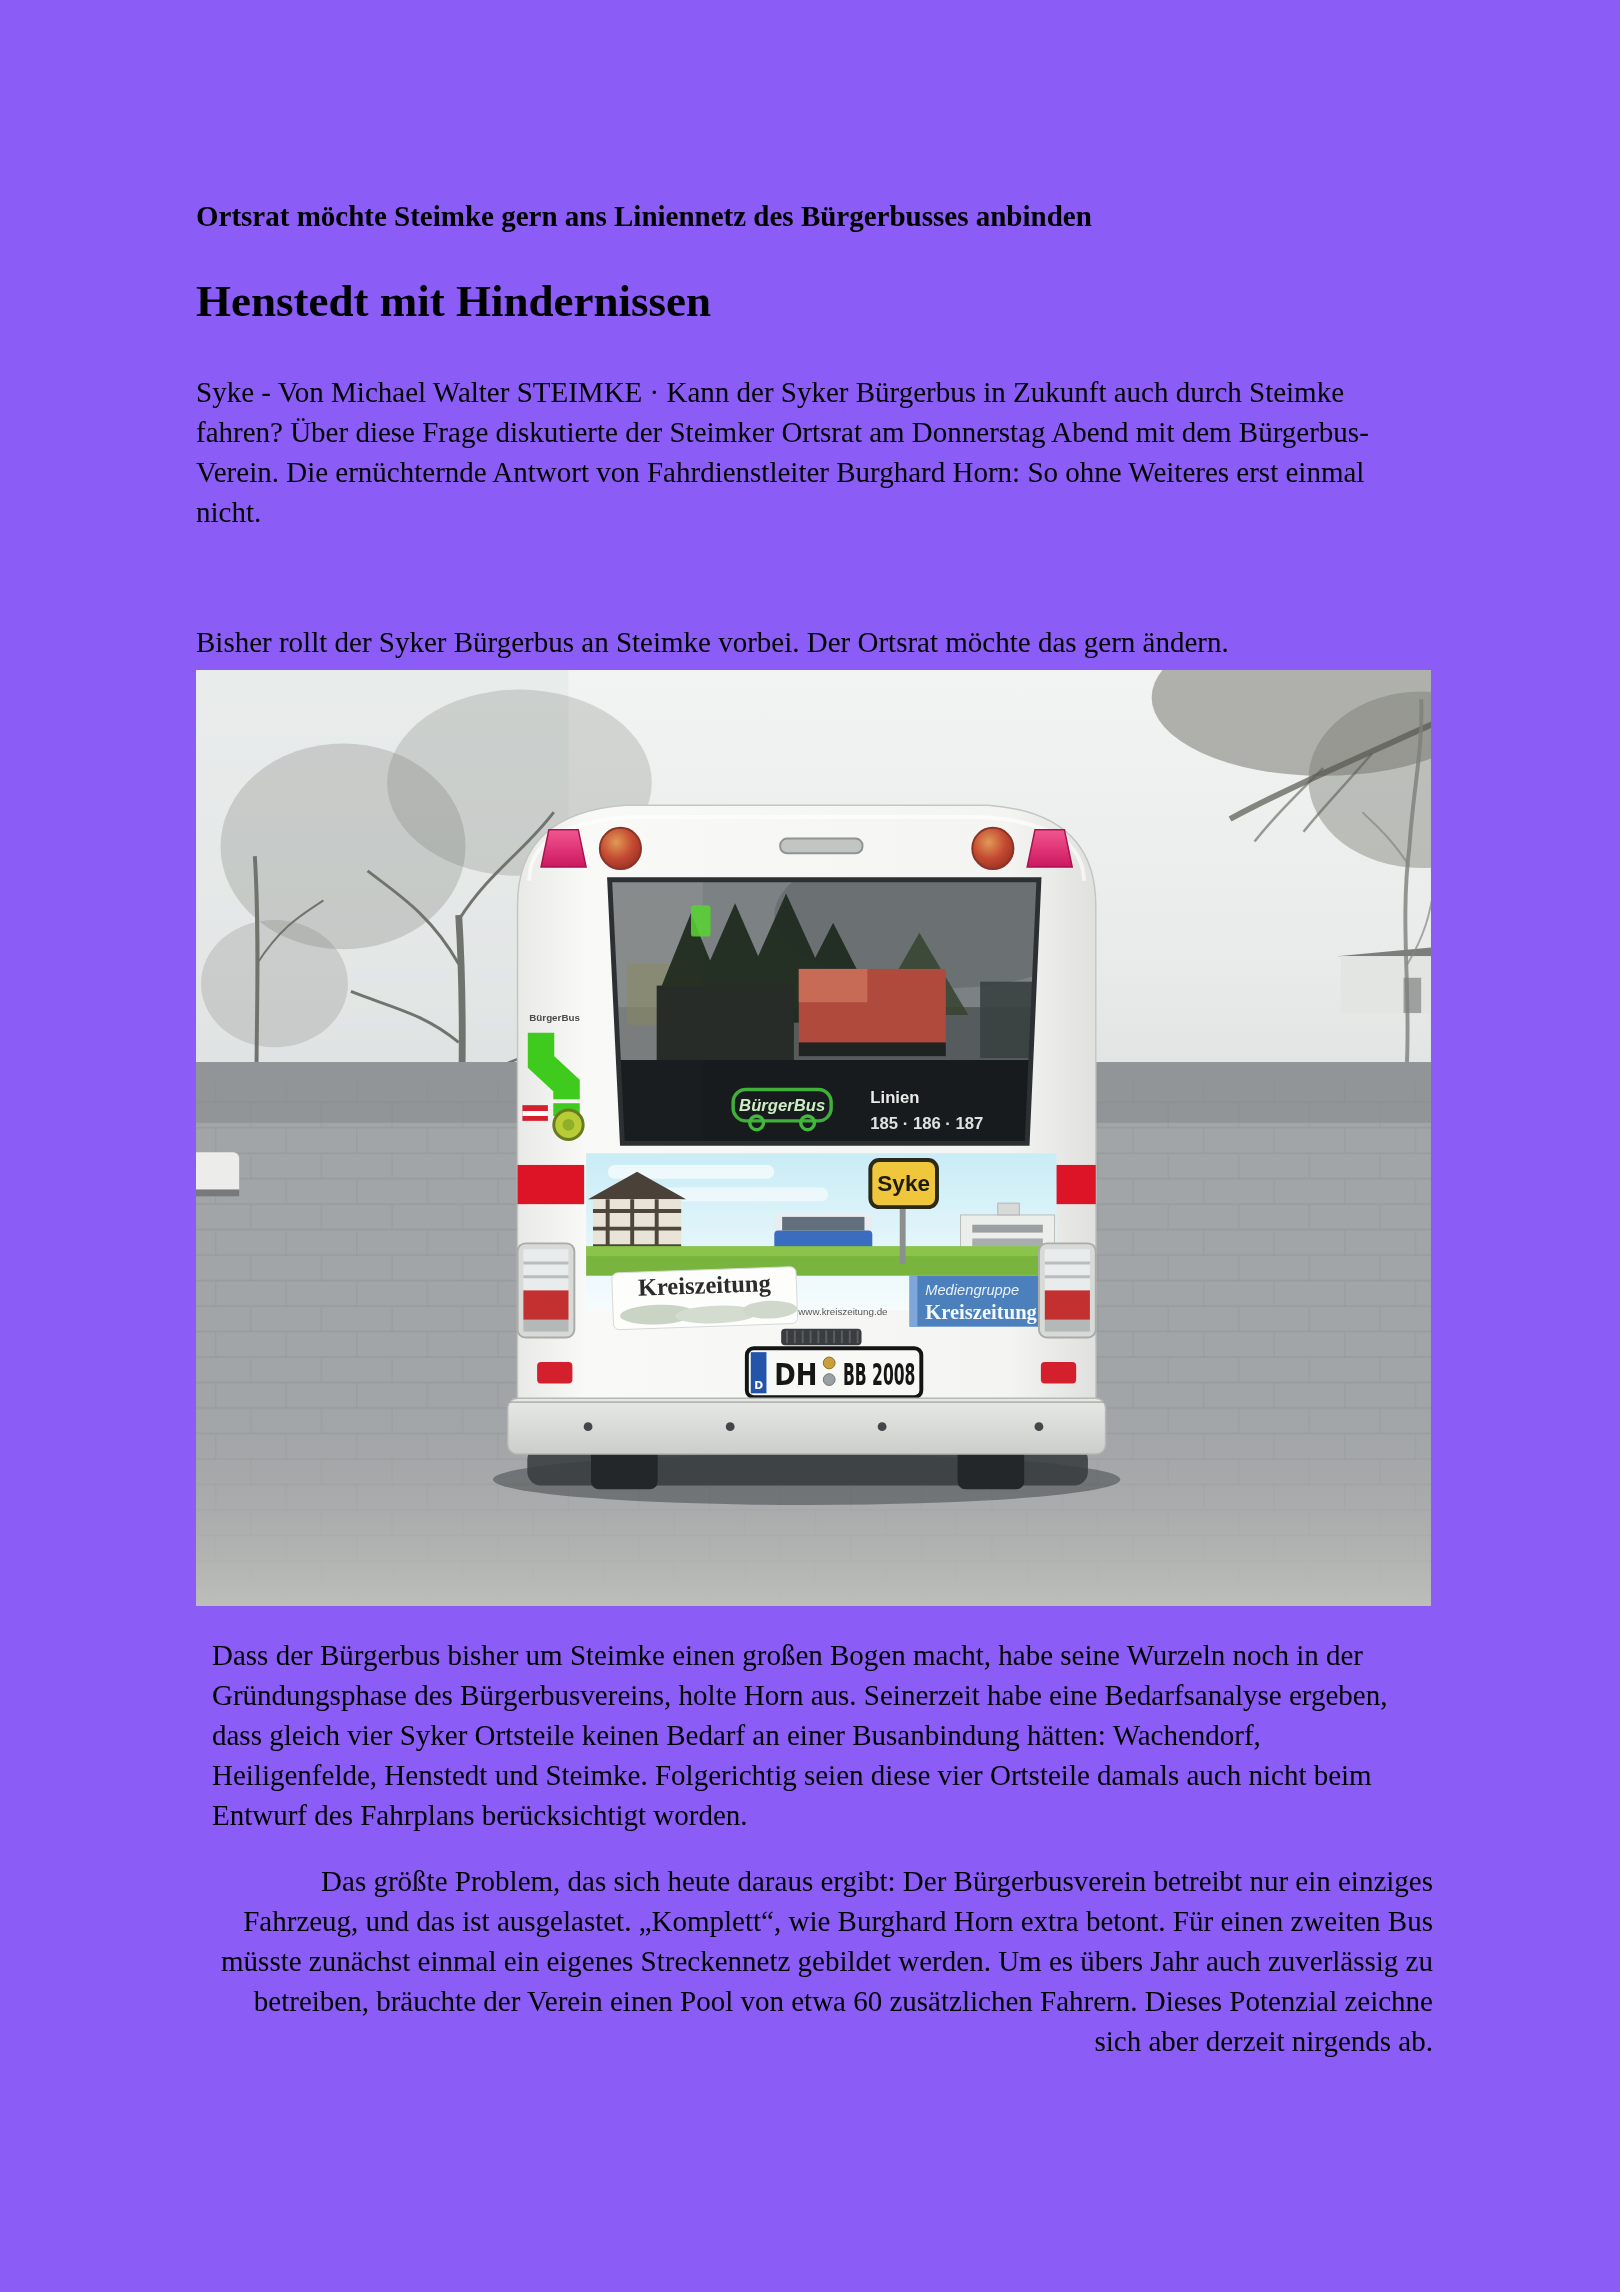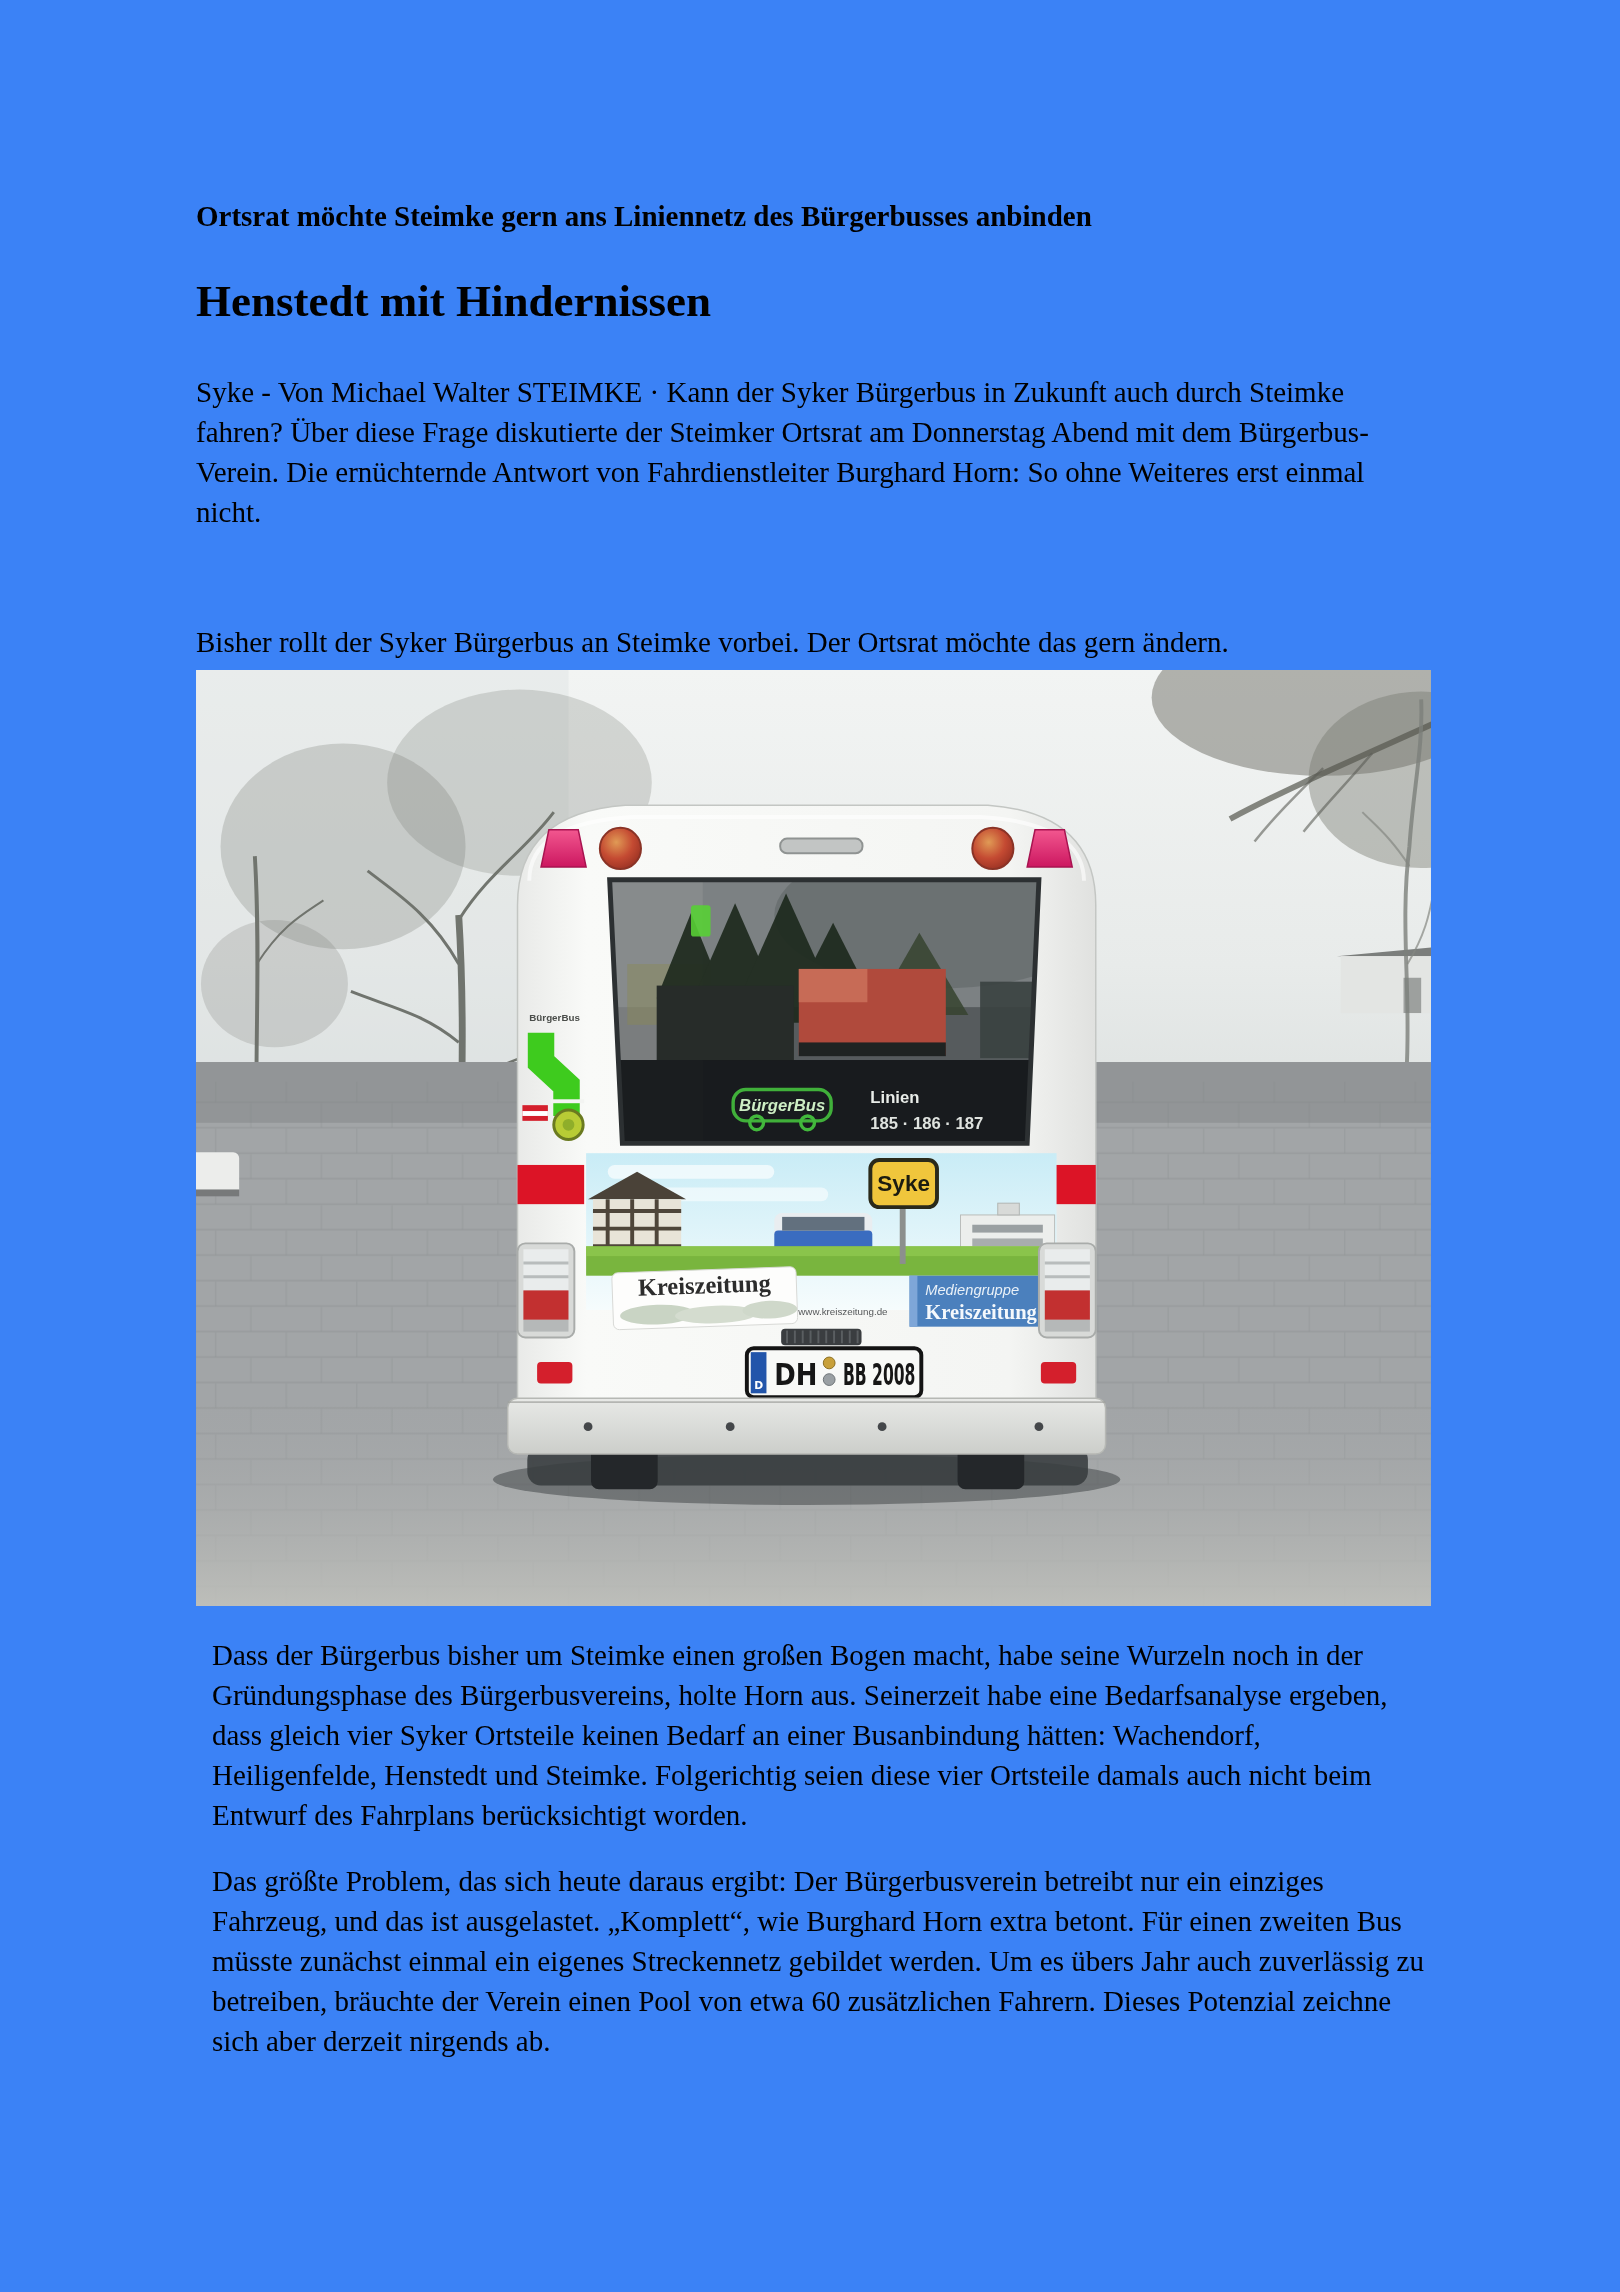--- a/index.html
+++ b/index.html
@@ -1,29 +1,29 @@
 <!DOCTYPE html>
 <html><head>
 <meta charset="utf-8">
 <style>
   html,body { margin:0; padding:0; background:#ffffff; }
   .page {
-    position:relative; width:1620px; height:2293px; background:#3b82f6;
+    position:relative; width:1620px; height:2293px; background:#8b5cf6;
     font-family:"Liberation Serif","DejaVu Serif",serif; color:#000;
     overflow:hidden;
   }
   .content { position:absolute; left:196px; top:0; width:1237px; }
   .kicker  { margin:198px 0 0 0; font-size:29px; font-weight:bold; line-height:37px; }
   .title   { margin:41px 0 0 0;  font-size:45px; font-weight:bold; line-height:51px; }
   .lead    { margin:45px 0 2px 0;  font-size:29px; line-height:40px; }
   .caption { margin:90px 0 0 0;  font-size:29px; line-height:40px; }
   .photo   { margin:7.8px 0 0 0; width:1235px; height:936px; display:block; }
   .photo svg { display:block; }
   .para    { margin:29px 0 0 16px; font-size:29px; line-height:40px; }
-  .para.second { margin-top:26.5px; }
+  .para.second { margin-top:26.5px;text-align:right; }
 </style>
 </head>
 <body>
 
 <div class="page">
   <div class="content">
 
     <p class="kicker">Ortsrat möchte Steimke gern ans Liniennetz des Bürgerbusses anbinden</p>
 
     <h1 class="title">Henstedt mit Hindernissen</h1>

